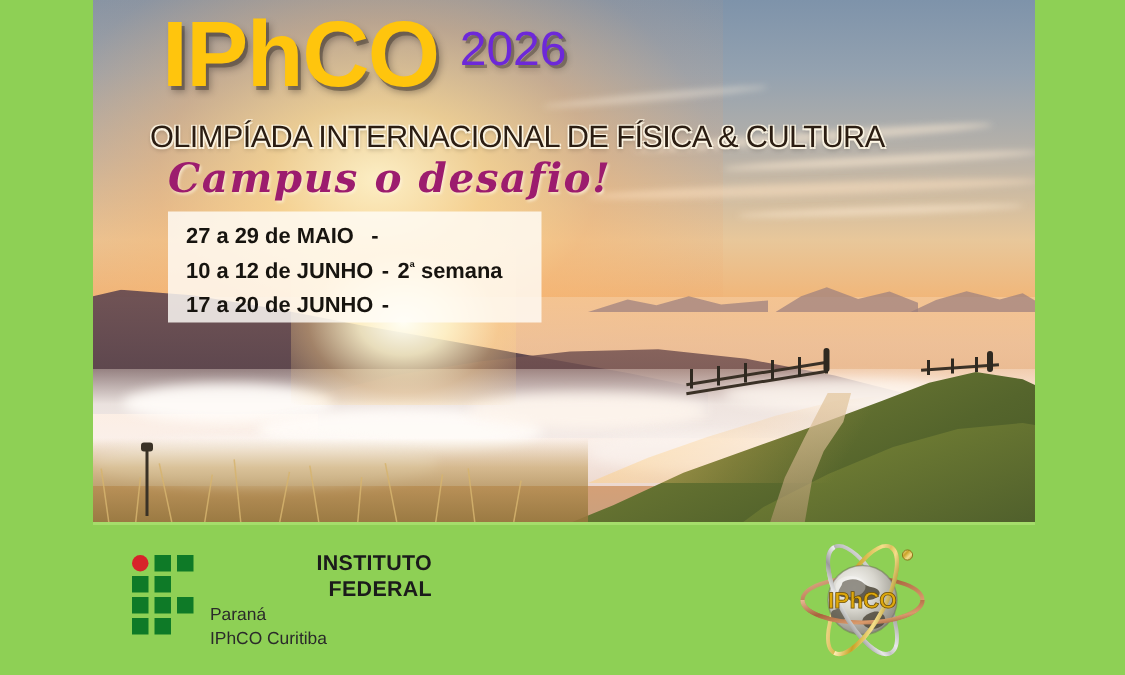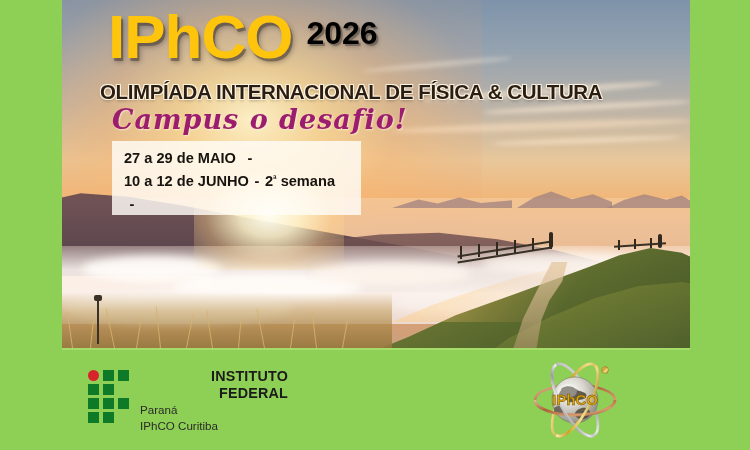--- a/index.html
+++ b/index.html
@@ -110,27 +110,27 @@
   .antenna:after{content:"";position:absolute;left:-3px;top:-5px;width:8px;height:6px;border-radius:2px;background:#3a3226;}
 
   
   .titlewrap{position:absolute;left:108px;top:6px;width:580px;}
   .brand{
     font-size:62px;font-weight:bold;color:#FFC50D;letter-spacing:-1px;line-height:1;
     text-shadow:2px 3px 0 rgba(60,50,45,.45), 3px 4px 5px rgba(40,32,28,.35);
     display:inline-block;
   }
   .year{
-    font-size:32px;font-weight:bold;color:#000000;line-height:1;
+    font-size:32px;font-weight:normal;color:#6d28d9;line-height:1;
     text-shadow:2px 2px 0 rgba(60,50,45,.42), 2px 3px 4px rgba(40,32,28,.3);
     display:inline-block;margin-left:14px;vertical-align:14px;
   }
   .subtitle{
     position:absolute;left:100px;top:80px;width:600px;
-    font-size:20.5px;font-weight:bold;color:#2b1d12;letter-spacing:-.4px;white-space:nowrap;
+    font-size:20.5px;font-weight:normal;color:#2b1d12;letter-spacing:-.4px;white-space:nowrap;
     text-shadow:
       -1px -1px 0 rgba(255,248,230,.85), 1px -1px 0 rgba(255,248,230,.85),
       -1px 1px 0 rgba(255,248,230,.85), 1px 1px 0 rgba(255,248,230,.85),
       0 2px 3px rgba(0,0,0,.25);
   }
   .tagline{
     position:absolute;left:112px;top:104px;
     font-family:"DejaVu Serif", serif;
     font-size:27px;font-style:italic;font-weight:bold;color:#9C1C6E;
     letter-spacing:1px;
@@ -257,20 +257,21 @@
     <div class="daterow">
       <span class="dr-range">27 a 29 de MAIO</span>
       <span class="dr-dash">-</span>
     </div>
     <div class="daterow">
       <span class="dr-range">10 a 12 de JUNHO</span>
       <span class="dr-dash">-</span>
       <span class="dr-week"><span>2</span><sup>ª</sup> <span>semana</span></span>
     </div>
     <div class="daterow">
+      <span class="dr-range">17 a 20 de JUNHO</span>
       <span class="dr-dash">-</span>
     </div>
   </div>
 
   <div class="footer">
     <div class="footline"></div>
 
   </div>
 
   <div class="iflogo">

